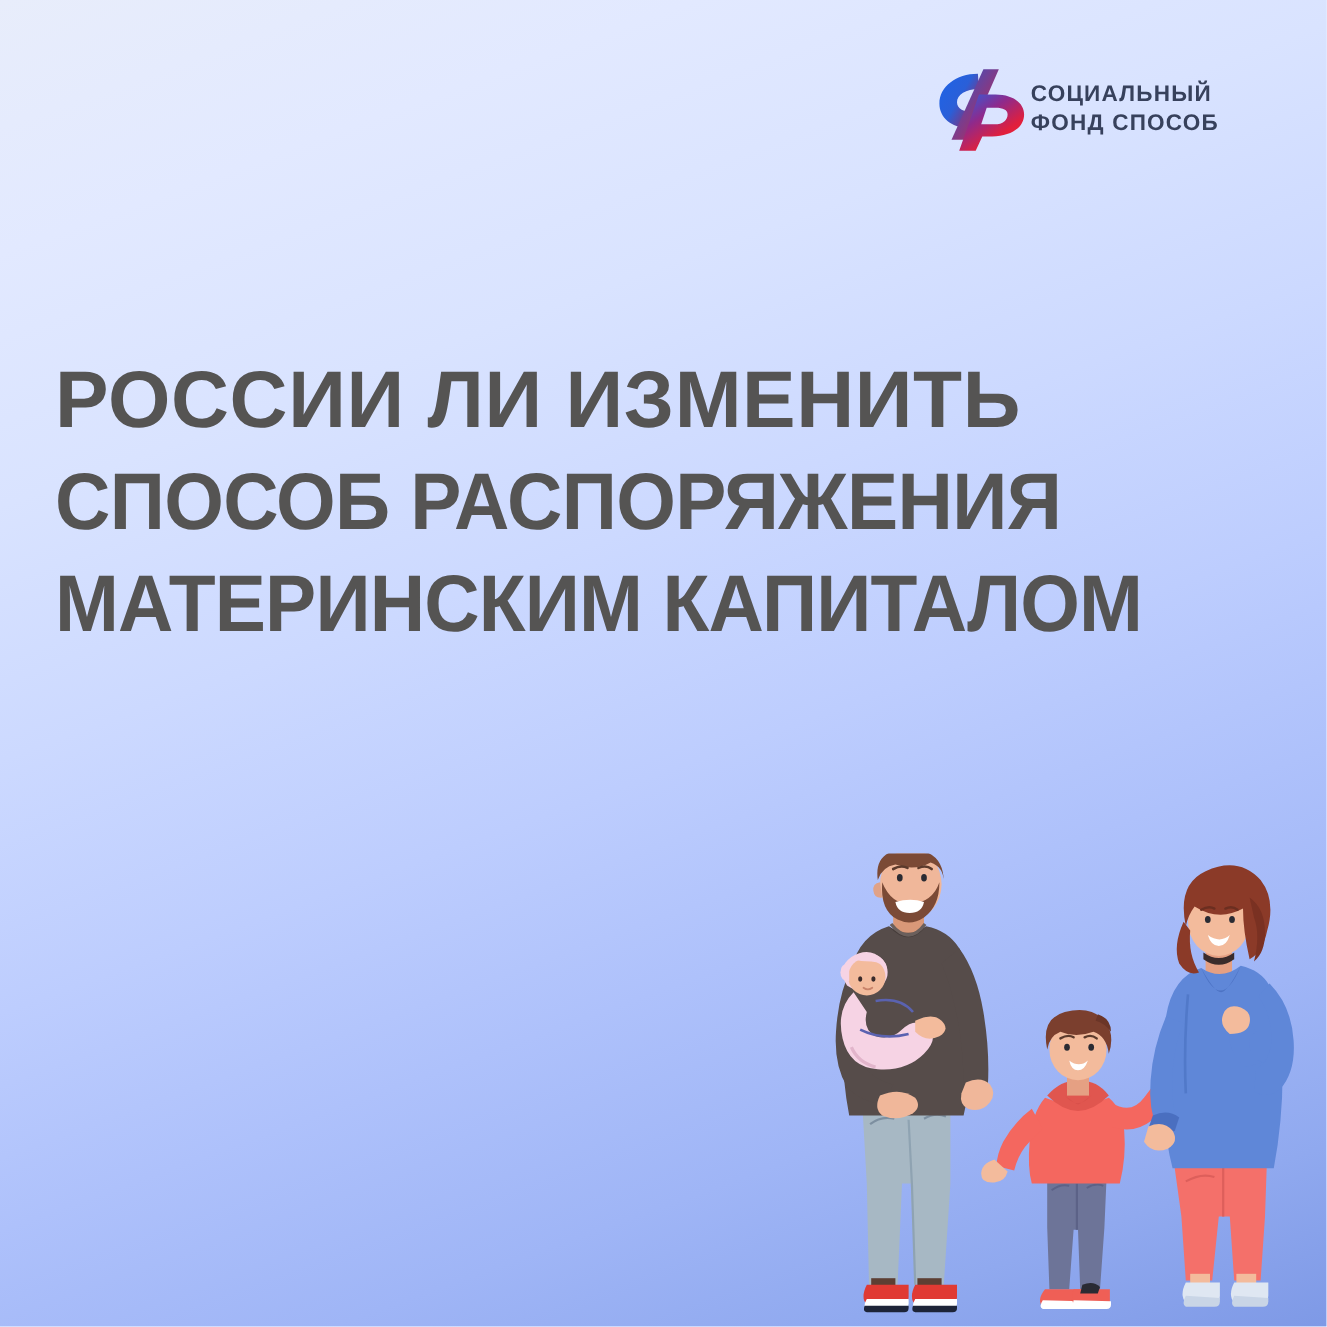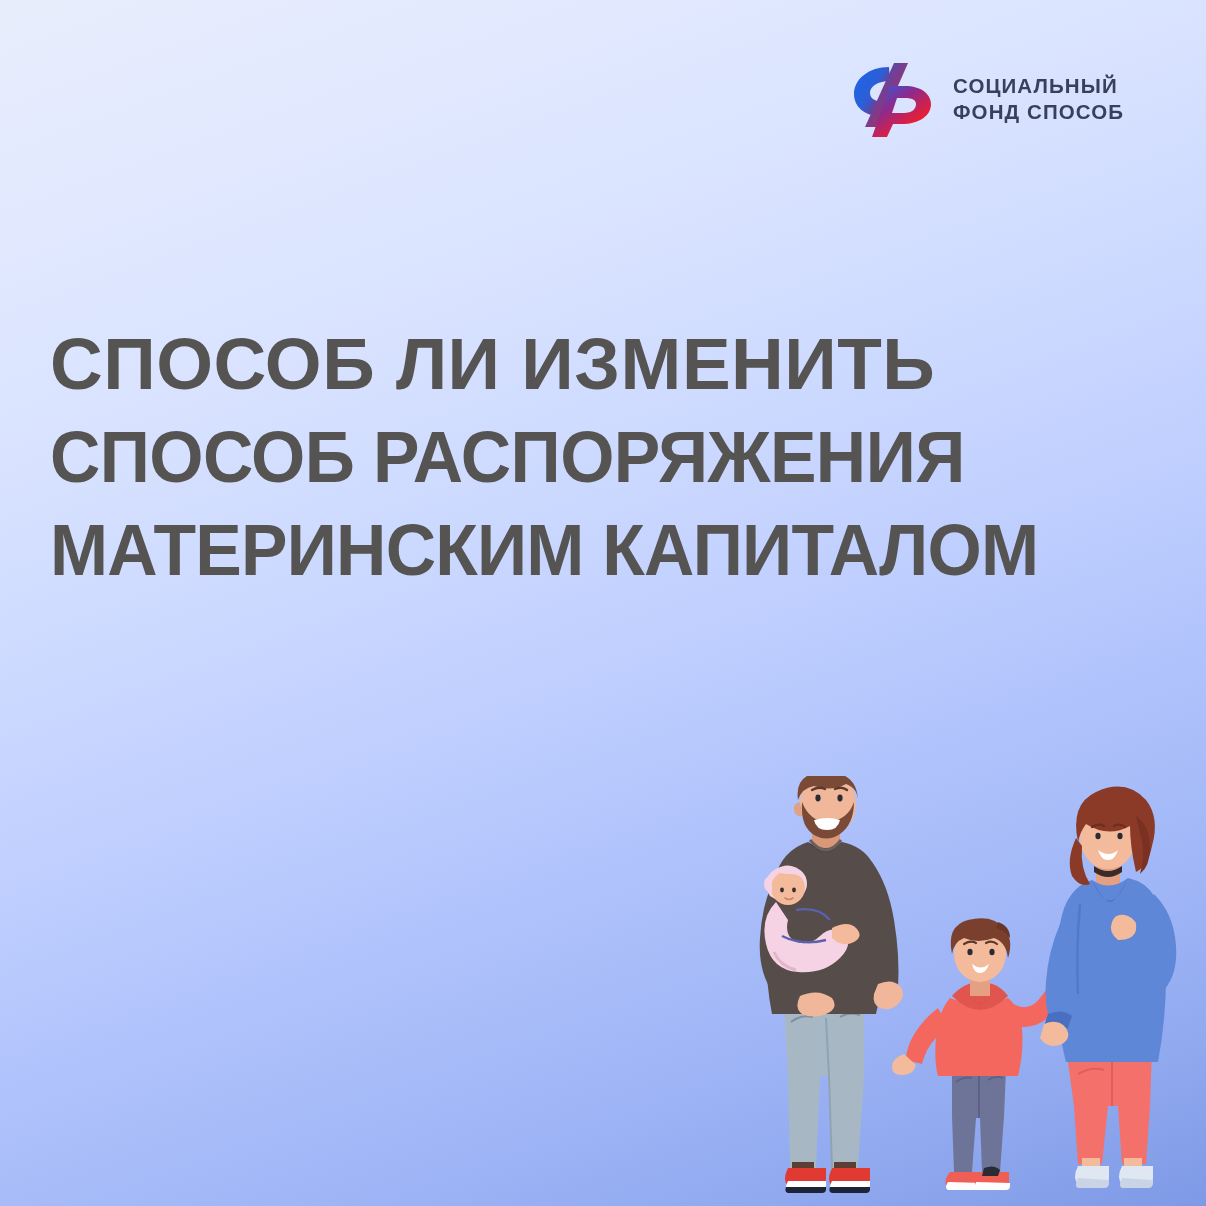--- a/index.html
+++ b/index.html
@@ -33,21 +33,21 @@
         #7e99e6 100%);
   }
 
   
   #logo-block {
     position: absolute;
     top: 57px;
     left: 845px;
     display: flex;
     align-items: center;
-    gap: 16px;
+    gap: 0;
   }
   #logo-mark {
     width: 92px;
     height: 82px;
     flex: 0 0 auto;
   }
   #logo-text {
     display: flex;
     flex-direction: column;
     justify-content: center;
@@ -144,21 +144,21 @@
       </svg>
     </div>
 
     <div id="logo-text">
       <div class="logo-line">СОЦИАЛЬНЫЙ</div>
       <div class="logo-line">ФОНД СПОСОБ</div>
     </div>
   </div>
 
   <div id="headline">
-    <div class="headline-line" id="hl-1">СПОСОБ ЛИ ИЗМЕНИТЬ</div>
+    <div class="headline-line" id="hl-1">РОССИИ ЛИ ИЗМЕНИТЬ</div>
     <div class="headline-line" id="hl-2">СПОСОБ РАСПОРЯЖЕНИЯ</div>
     <div class="headline-line" id="hl-3">МАТЕРИНСКИМ КАПИТАЛОМ</div>
   </div>
 
   <div id="illustration">
     <svg viewBox="0 0 470 430" xmlns="http://www.w3.org/2000/svg" aria-hidden="true">
 
       <g>
 
         <path d="M48 230 L128 230 L128 300 L122 392 L96 392 L92 300 L84 300 L80 392 L54 392 L52 300 Z" fill="#a7b8c4"></path>

